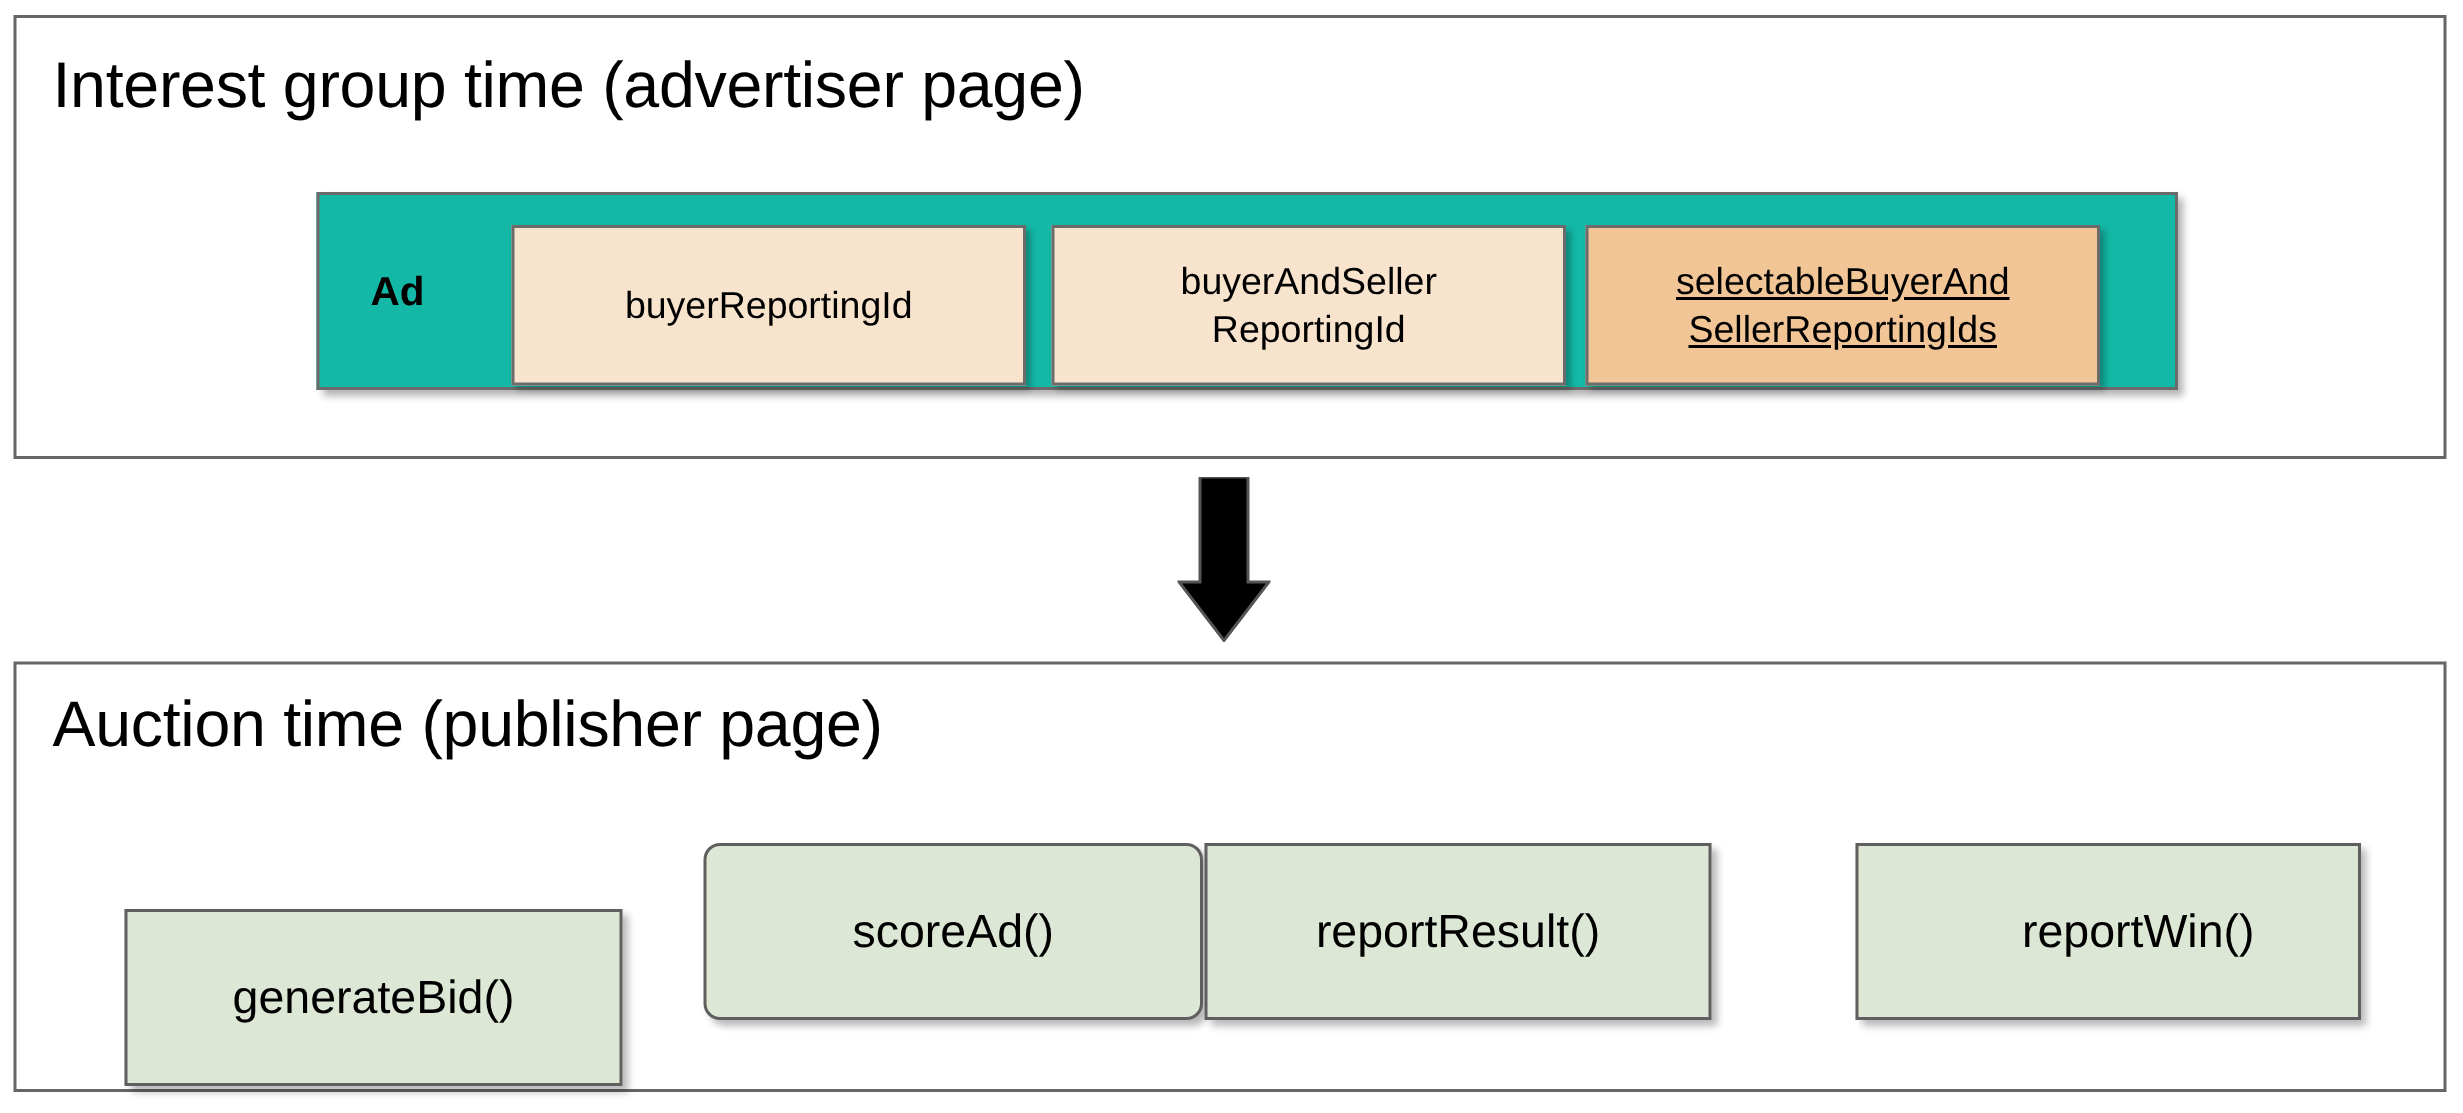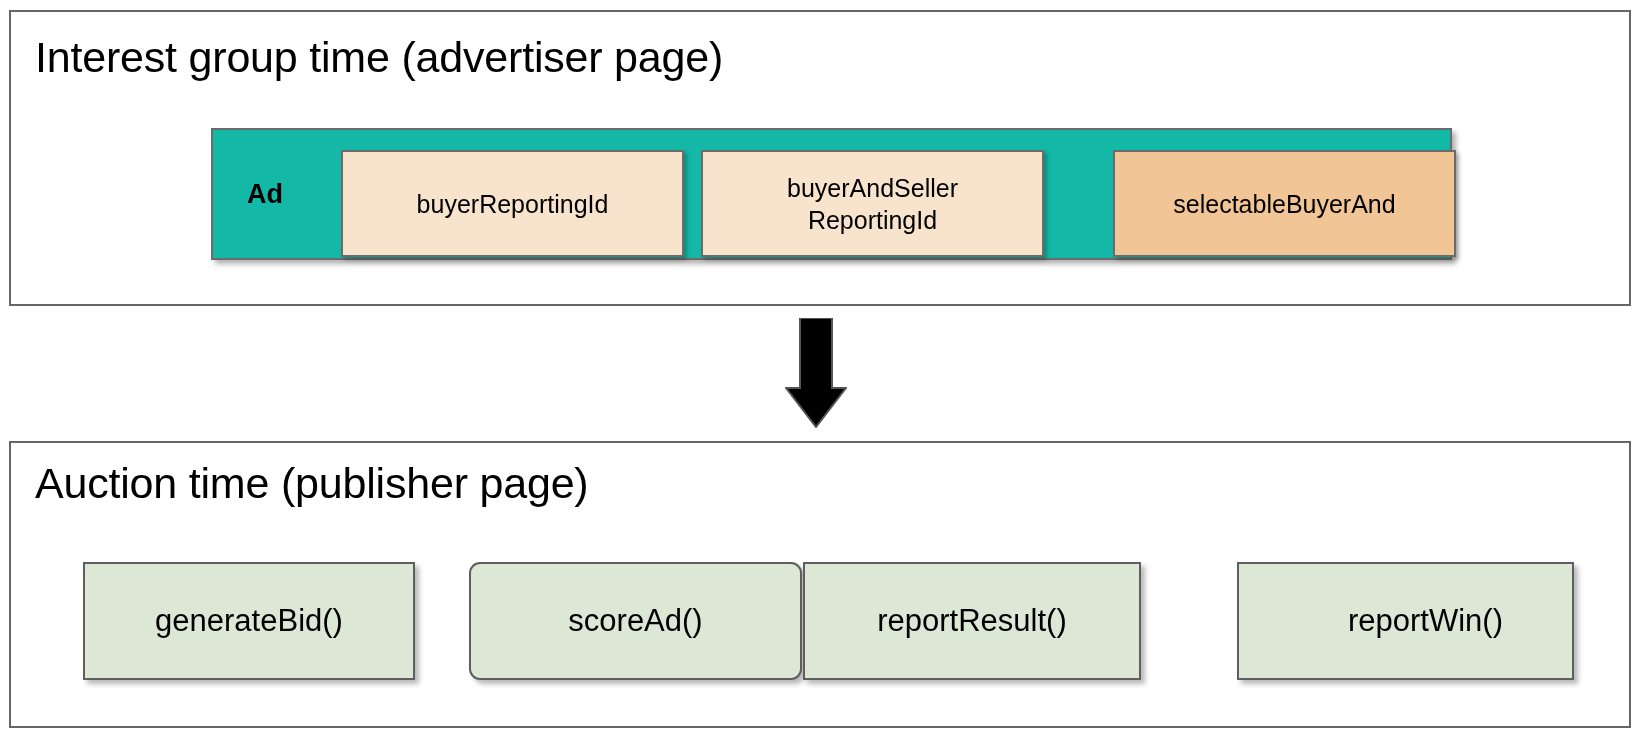--- a/index.html
+++ b/index.html
@@ -92,21 +92,21 @@
     line-height: 32px;
     color: #000000;
     padding: 0 6px;
     box-shadow: 3px 3px 4px rgba(0,0,0,0.26);
   }
   .rid-box.tone-light { background: #f8e4cd; }
   .rid-box.tone-dark  { background: #f2c596; }
 
   #rid-0 { left: 128px; width: 343px; }
   #rid-1 { left: 488px; width: 343px; }
-  #rid-2 { left: 900px; width: 343px; }
+  #rid-2 { left: 844px; width: 343px; text-decoration: underline; }
 
   
   #flow-arrow {
     position: absolute;
     left: 785px;
     top: 318px;
     width: 62px;
     height: 110px;
   }
 
@@ -119,21 +119,21 @@
     background: #dce7d5;
     border: 2px solid #5f5f5f;
     display: flex;
     align-items: center;
     justify-content: center;
     text-align: center;
     font-size: 31px;
     color: #000000;
     box-shadow: 4px 4px 5px rgba(0,0,0,0.28);
   }
-  #fn-0 { left: 72px;   width: 332px; }
+  #fn-0 { left: 72px;   width: 332px; margin-top: 44px; }
   #fn-1 { left: 458px;  width: 333px; border-radius: 11px; }
   #fn-2 { left: 792px;  width: 338px; align-items: center; }
   #fn-3 { left: 1226px; width: 337px; padding-left: 40px; }
 </style>
 </head>
 <body>
 
 <div id="canvas">
 
   <div class="panel" id="panel-advertiser">
@@ -151,20 +151,21 @@
         </span>
       </div>
 
       <div class="rid-box tone-light" id="rid-0">
         <span>buyerReportingId</span>
       </div>
 
       <div class="rid-box tone-dark" id="rid-2">
         <span>
           <span>selectableBuyerAnd</span><br>
+          <span>SellerReportingIds</span>
         </span>
       </div>
 
     </div>
   </div>
 
   <svg id="flow-arrow" viewBox="0 0 62 110">
     <polygon points="15,0 47,0 47,70 61,70 31,109 1,70 15,70" fill="#000000" stroke="#555555" stroke-width="2"></polygon>
   </svg>
 

